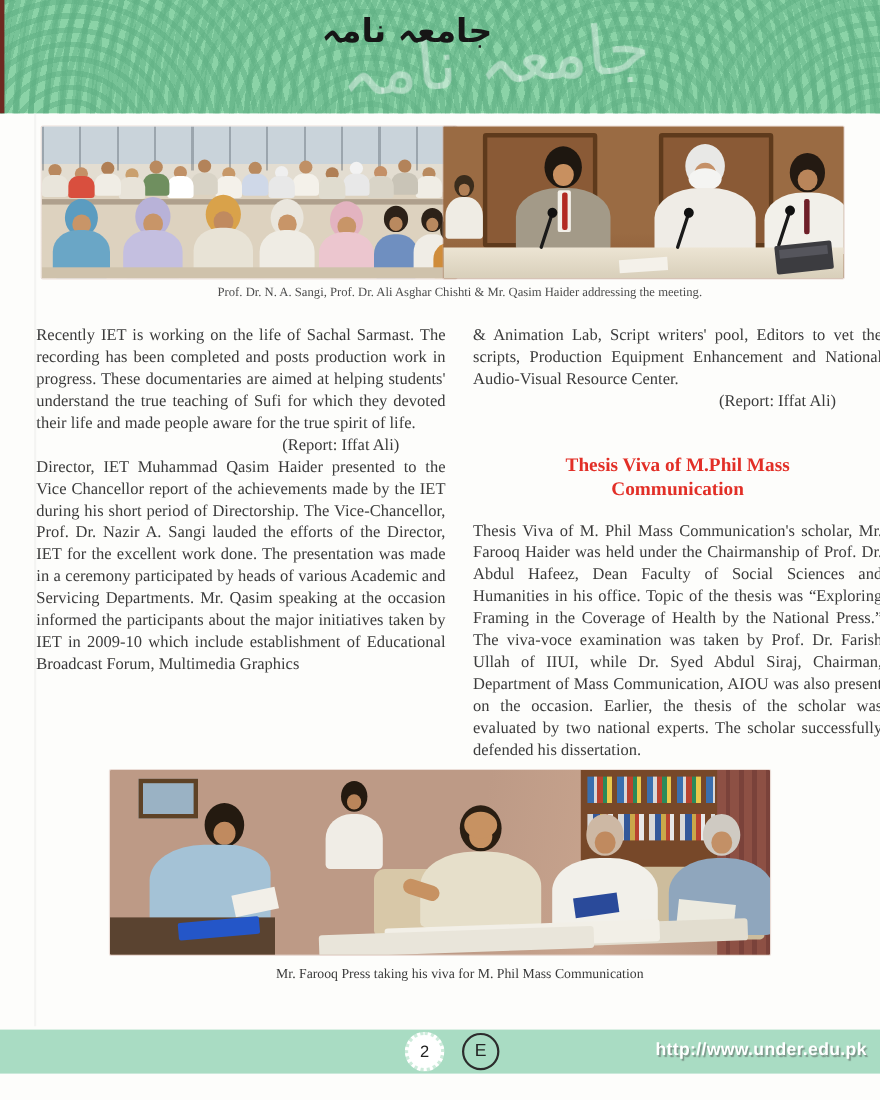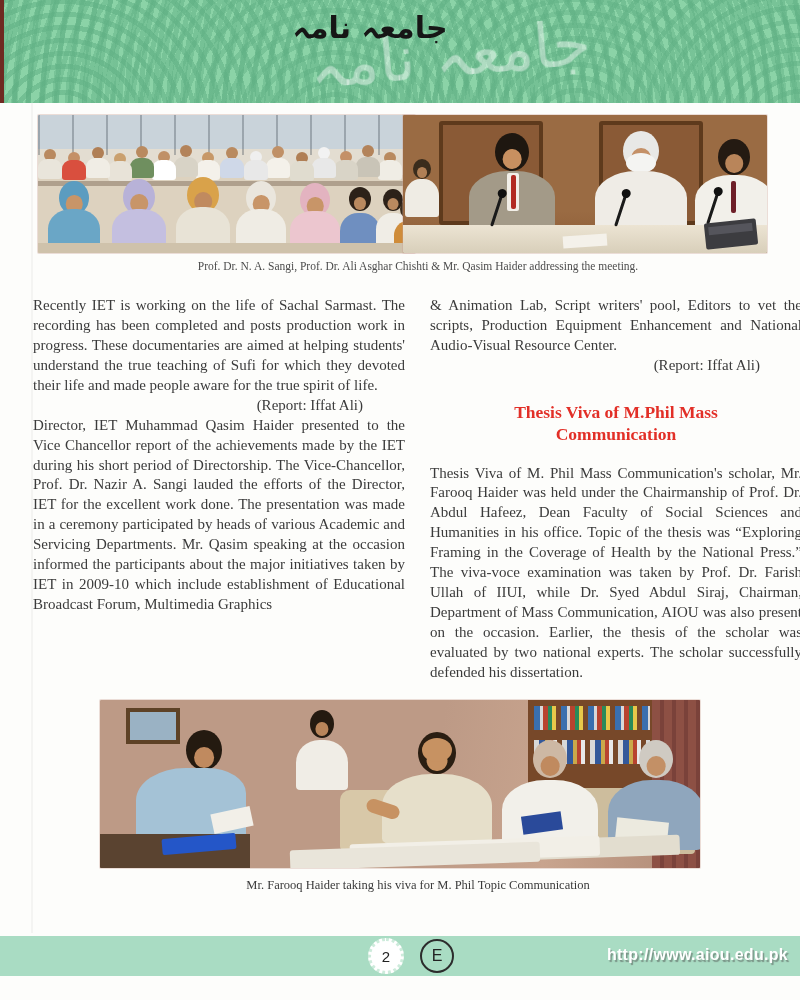--- a/index.html
+++ b/index.html
@@ -77,21 +77,21 @@
   .caption{position:absolute;left:0;right:0;text-align:center;color:#4c4c4c;margin-left:36px;}
   .cap1{top:260px;font-size:11.5px;}
   .cap2{top:878px;font-size:12.5px;color:#3a3a3a;}
 
   .col{position:absolute;width:372px;font-size:15px;line-height:1.33;color:#3b3b3b;text-align:justify;}
   .col-left{left:33px;top:296px;}
   .col-right{left:430px;top:296px;}
   .credit{text-align:right;padding-right:42px;margin:2px 0 0 0;}
   .red-head{color:#e22f27;font-weight:bold;font-size:17.5px;text-align:center;line-height:1.25;}
   .col-left .red-head{margin:34px 0 16px 0;}
-  .col-right .red-head{margin:26px auto 18px auto;max-width:290px;}
+  .col-right .red-head{margin:36px auto 18px auto;max-width:290px;}
   .col p{margin:0;}
 
   
   .footer-band{position:absolute;top:936px;left:0;width:800px;height:40px;background:#a9dcc3;}
   .page-circle{position:absolute;top:938px;left:368px;width:36px;height:36px;border-radius:50%;
     background:#ffffff;border:3px dotted #cdebdb;box-sizing:border-box;
     display:flex;align-items:center;justify-content:center;
     font-family:"Liberation Sans", sans-serif;font-size:15px;color:#222;}
   .ed-circle{position:absolute;top:939px;left:420px;width:34px;height:34px;border-radius:50%;
     border:2px solid #2c2c2c;box-sizing:border-box;display:flex;align-items:center;justify-content:center;
@@ -229,20 +229,20 @@
     <div class="fig" style="left:508px;bottom:18px;width:96px;height:110px;--fc:#c39066;">
       <i class="h" style="width:34px;height:38px;background:#cfcac2;"></i>
       <i class="t" style="height:70px;background:#8fa6bd;"></i>
       <i style="bottom:8px;left:8px;width:52px;height:22px;background:#eceadf;transform:rotate(6deg);"></i>
       </div>
     <i class="desk"></i>
     <i class="folder"></i>
     <i class="papers"></i>
   </div>
 
-  <div class="caption cap2">Mr. Farooq Haider taking his viva for M. Phil Topic Communication</div>
+  <div class="caption cap2">Mr. Farooq Press taking his viva for M. Phil Mass Communication</div>
 
   <div class="footer-band"></div>
   <div class="page-circle">2</div>
   <div class="ed-circle">E</div>
-  <div class="url">http://www.aiou.edu.pk</div>
+  <div class="url">http://www.under.edu.pk</div>
 
 </div>
 
 </body></html>

